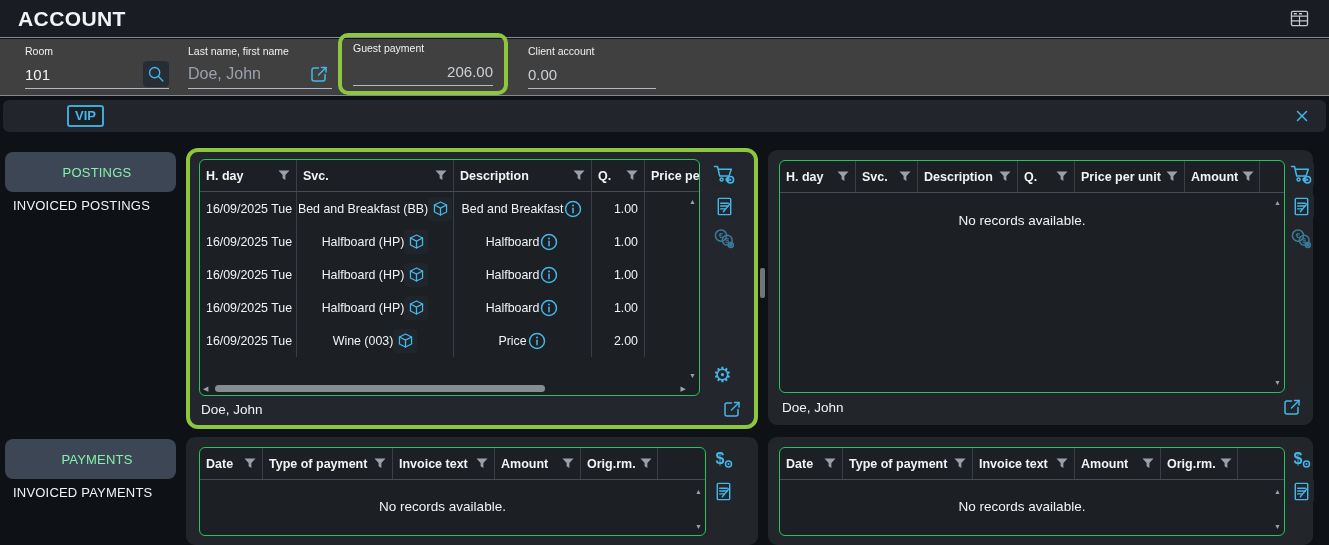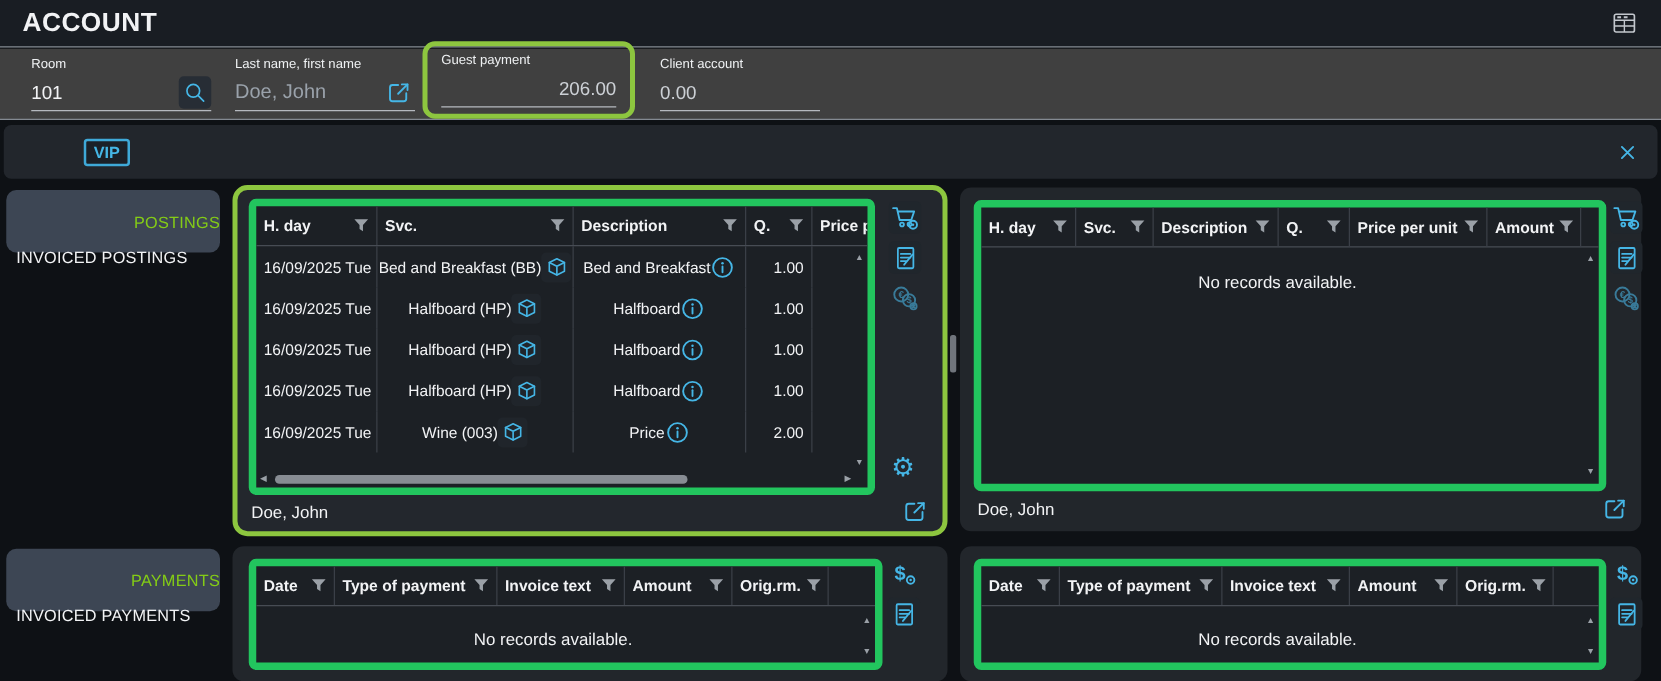--- a/index.html
+++ b/index.html
@@ -25,39 +25,39 @@
   .field { position:absolute; top:6px; }
   .flabel { font-size:10.5px; color:#eef0f2; margin-bottom:3px; white-space:nowrap; }
   .fval { display:flex; align-items:center; justify-content:space-between;
     border-bottom:1px solid #b5b9bf; height:29px; font-size:15px; }
   .sqbtn { width:26px; height:26px; background:#272d35; border:none; border-radius:4px;
     display:flex; align-items:center; justify-content:center; cursor:pointer; }
   .guestbox { position:absolute; left:338px; top:-6px; width:170px; height:62px;
     border:4px solid #8dc63f; border-radius:10px; padding:5px 11px 0 11px; }
   .amt { color:#ccd0d5; }
 
-  .viprow { position:absolute; left:3px; top:100px; right:3px; height:43px; background:#22262c;
+  .viprow { position:absolute; left:3px; top:100px; right:3px; height:32px; background:#22262c;
     border-radius:6px; display:flex; align-items:center;text-align:center; }
   .vipbadge { margin-left:64px; border:2px solid #3fa9d8; color:#45b6e6; font-weight:bold;
     font-size:13px; padding:1px 6px 2px; border-radius:3px; background:#1b2averted027;
     background:#1b2027; cursor:pointer; }
   .closebtn { margin-left:auto; margin-right:12px; width:24px; height:24px; background:transparent;
     border:none; cursor:pointer; display:flex; align-items:center; justify-content:center; }
 
   
-  .navbtn { position:absolute; left:5px; width:171px; height:50px; background:#3d4654;
-    border:none; border-radius:8px; color:#84cc16; font-size:13px; text-align:right;
+  .navbtn { position:absolute; left:5px; width:171px; height:40px; background:#3d4654;
+    border:none; border-radius:8px; color:#86efac; font-size:13px; text-align:center;
     padding-left:13px; cursor:pointer; font-family:inherit; letter-spacing:.2px; }
   .navlink { position:absolute; left:13px; font-size:13px; letter-spacing:.2px; cursor:pointer; white-space:nowrap; }
 
   
   .panel { position:absolute; background:#22262b; border-radius:9px; }
   .panel-green { position:absolute; background:#23272d; border:4px solid #8dc63f; border-radius:12px; }
 
-  .grid { position:absolute; background:#1c2025; border:6px solid #22c55e; border-radius:6px; overflow:hidden; }
+  .grid { position:absolute; background:#1c2025; border:1px solid #22c55e; border-radius:6px; overflow:hidden; }
   .ghead { display:flex; height:32px; border-bottom:1px solid #474c54; }
   .hcell { display:flex; align-items:center; justify-content:space-between; padding:0 6px;
     font-size:12.5px; font-weight:bold; border-right:1px solid #3a3f47; overflow:hidden; white-space:nowrap; }
   .hcell:last-child { border-right:none; }
   .grow { display:flex; height:33px; }
   .gcell { display:flex; align-items:center; padding:0 6px; font-size:12.4px;
     border-right:1px solid #3a3f47; overflow:hidden; white-space:nowrap; }
   .gcell:last-child { border-right:none; }
   .gcell.between { justify-content:center; }
   .gcell.right { justify-content:flex-end; }

